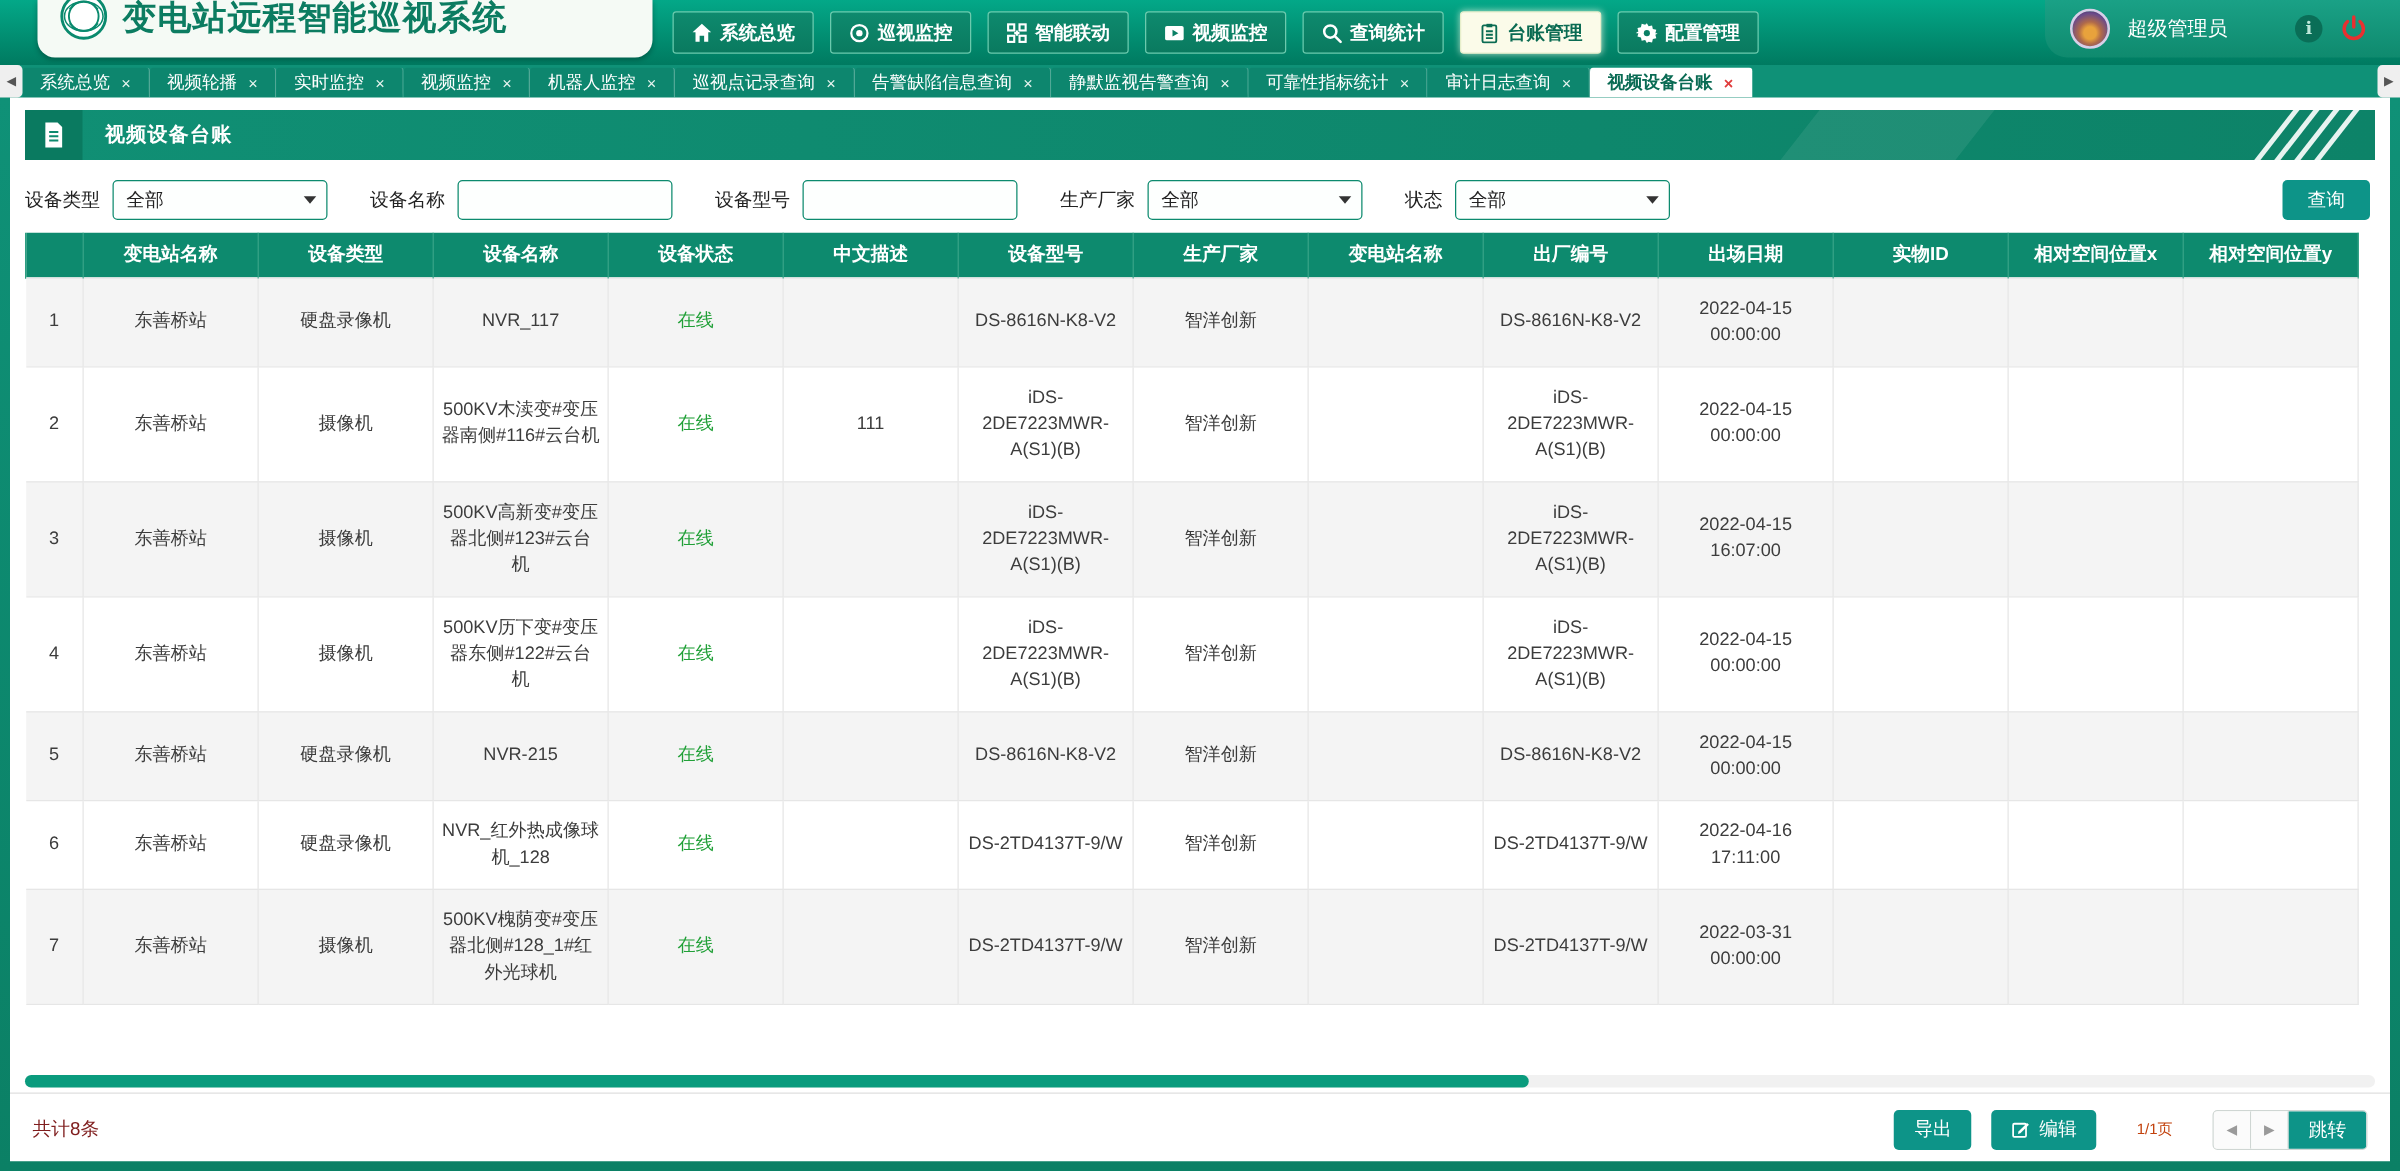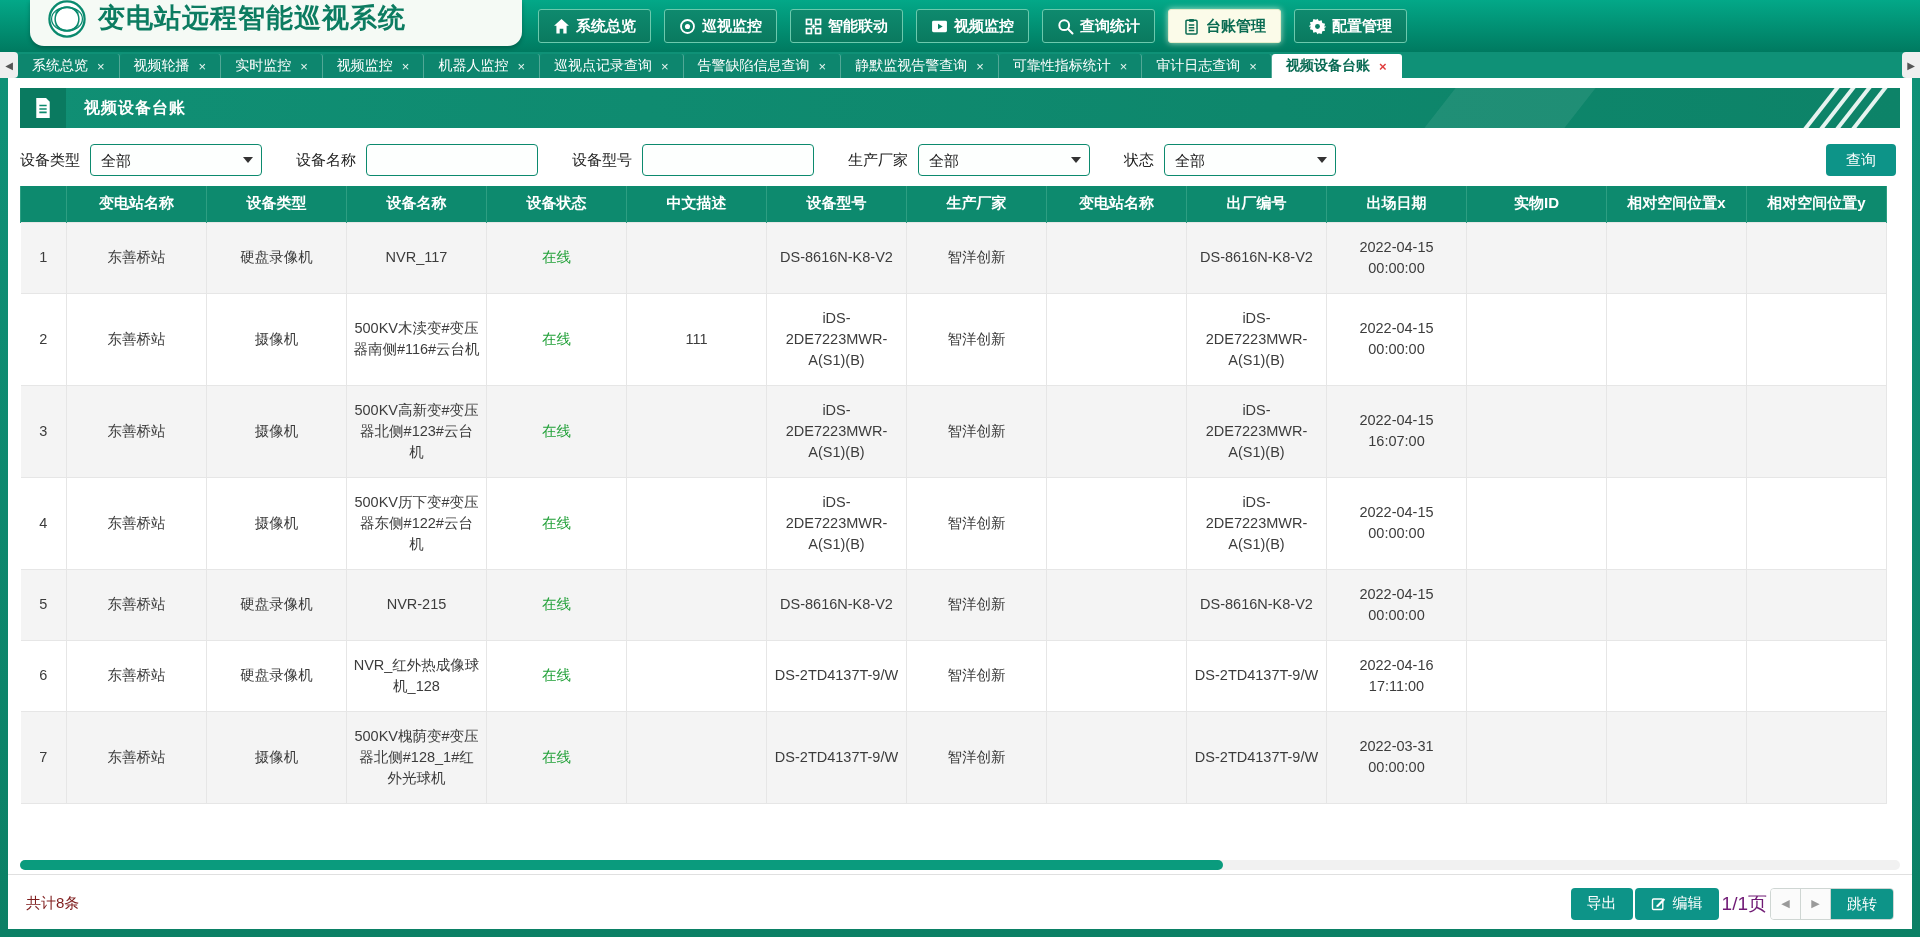--- a/index.html
+++ b/index.html
@@ -3,22 +3,22 @@
 <meta charset="utf-8">
 <style>
   * { margin:0; padding:0; box-sizing:border-box; }
   html,body { width:1920px; height:937px; overflow:hidden;
     font-family:"Liberation Sans","DejaVu Sans",sans-serif; background:#0b8065; }
 
   
   .topbar { height:52px; background:linear-gradient(#03a888,#007a60);
     display:flex; align-items:flex-start; position:relative; }
   .logo-panel { width:492px; height:46px; margin-left:30px; background:#f5faf5;
-    border-radius:0 0 14px 14px; display:flex; align-items:flex-start; gap:12px;
-    padding:0 18px; box-shadow:0 2px 4px rgba(0,0,0,.25); flex-shrink:0; }
+    border-radius:0 0 14px 14px; display:flex; align-items:flex-end; gap:12px;
+    padding:14px 18px; box-shadow:0 2px 4px rgba(0,0,0,.25); flex-shrink:0; }
   .logo { width:38px; height:38px; display:inline-flex; }
   .app-title { font-size:27px; font-weight:bold; color:#0c7c61; letter-spacing:1px; white-space:nowrap; }
 
   .topnav { display:flex; gap:13px; margin-left:16px; margin-top:9px; }
   .nav-btn { height:34px; padding:0 14px; display:flex; align-items:center; gap:6px;
     background:linear-gradient(#0e8a6e,#0a7a5f); border:1px solid #6cc9ad; border-radius:3px;
     color:#fff; font-size:15px; font-weight:bold; cursor:pointer; white-space:nowrap;
     font-family:inherit; }
   .nav-btn .nav-icon { width:17px; height:17px; display:inline-flex; color:#fff; }
   .nav-btn .nav-icon svg { width:100%; height:100%; }
@@ -94,24 +94,24 @@
   tr td:first-child { border-left:none; }
 
   
   .hscroll { margin:2px 12px 0; height:10px; background:#f1f1f1; border-radius:5px; }
   .hscroll .thumb { width:64%; height:10px; background:#0a9b7d; border-radius:5px; cursor:grab; }
 
   
   .t-footer { height:58px; margin-top:4px; border-top:1px solid #e0e0e0;
     display:flex; align-items:center; padding:0 18px; }
   .total-text { font-size:15px; color:#7f1d1d; }
-  .footer-right { margin-left:auto; display:flex; align-items:center; gap:2px;padding-left:34px; }
+  .footer-right { margin-left:auto; display:flex; align-items:center; gap:16px;padding-left:34px; }
   .edit-btn { display:flex; align-items:center; gap:7px; }
   .edit-btn svg { width:15px; height:15px; }
-  .page-info { font-size:19px; color:#701a75; margin:0 1px; }
+  .page-info { font-size:12px; color:#c2410c; margin:0 16px; }
   .pager { display:flex; border:1px solid #cfd6d3; border-radius:4px; overflow:hidden; height:32px; }
   .pager .pg { width:30px; background:#fbfbfb; border-right:1px solid #cfd6d3; color:#9a9a9a;
     font-size:11px; display:flex; align-items:center; justify-content:center; cursor:pointer; }
   .pager .jump { border-radius:0; height:32px; }
 </style>
 </head>
 <body>
 
 <div class="topbar">
   <div class="logo-panel">
@@ -185,20 +185,31 @@
       <button class="nav-btn">
         <span class="nav-icon">
           <svg viewBox="0 0 16 16">
             <path fill="currentColor" d="M8 .6l1.3 2.3 2.6-.7.6 2.6 2.6.6-.7 2.6L16.7 8 14.4 9.3l.7 2.6-2.6.6-.6 2.6-2.6-.7L8 15.4 6.7 13.1l-2.6.7-.6-2.6-2.6-.6.7-2.6L-.7 8 1.6 6.7.9 4.1l2.6-.6.6-2.6 2.6.7z"></path>
             <circle cx="8" cy="8" r="2.3" fill="#0a7f65"></circle>
           </svg>
         </span>
         <span>配置管理</span>
       </button>
     </nav>
+  <div class="user-panel">
+    <span class="avatar"></span>
+    <span class="user-name">超级管理员</span>
+    <span class="info-btn">i</span>
+    <span class="power-btn">
+      <svg viewBox="0 0 16 16" fill="none" stroke="#e83030" stroke-width="2" stroke-linecap="round">
+          <path d="M8 1.2V7"></path>
+          <path d="M4.4 3.8a5.6 5.6 0 1 0 7.2 0"></path>
+        </svg>
+    </span>
+  </div>
 </div>
 
 <div class="tabbar">
   <div class="tab-arrow left">◀</div>
   <div class="tabs" id="tabs">
       <div class="tab">
         <span>系统总览</span>
         <span class="tab-close">×</span>
       </div>
       <div class="tab">

